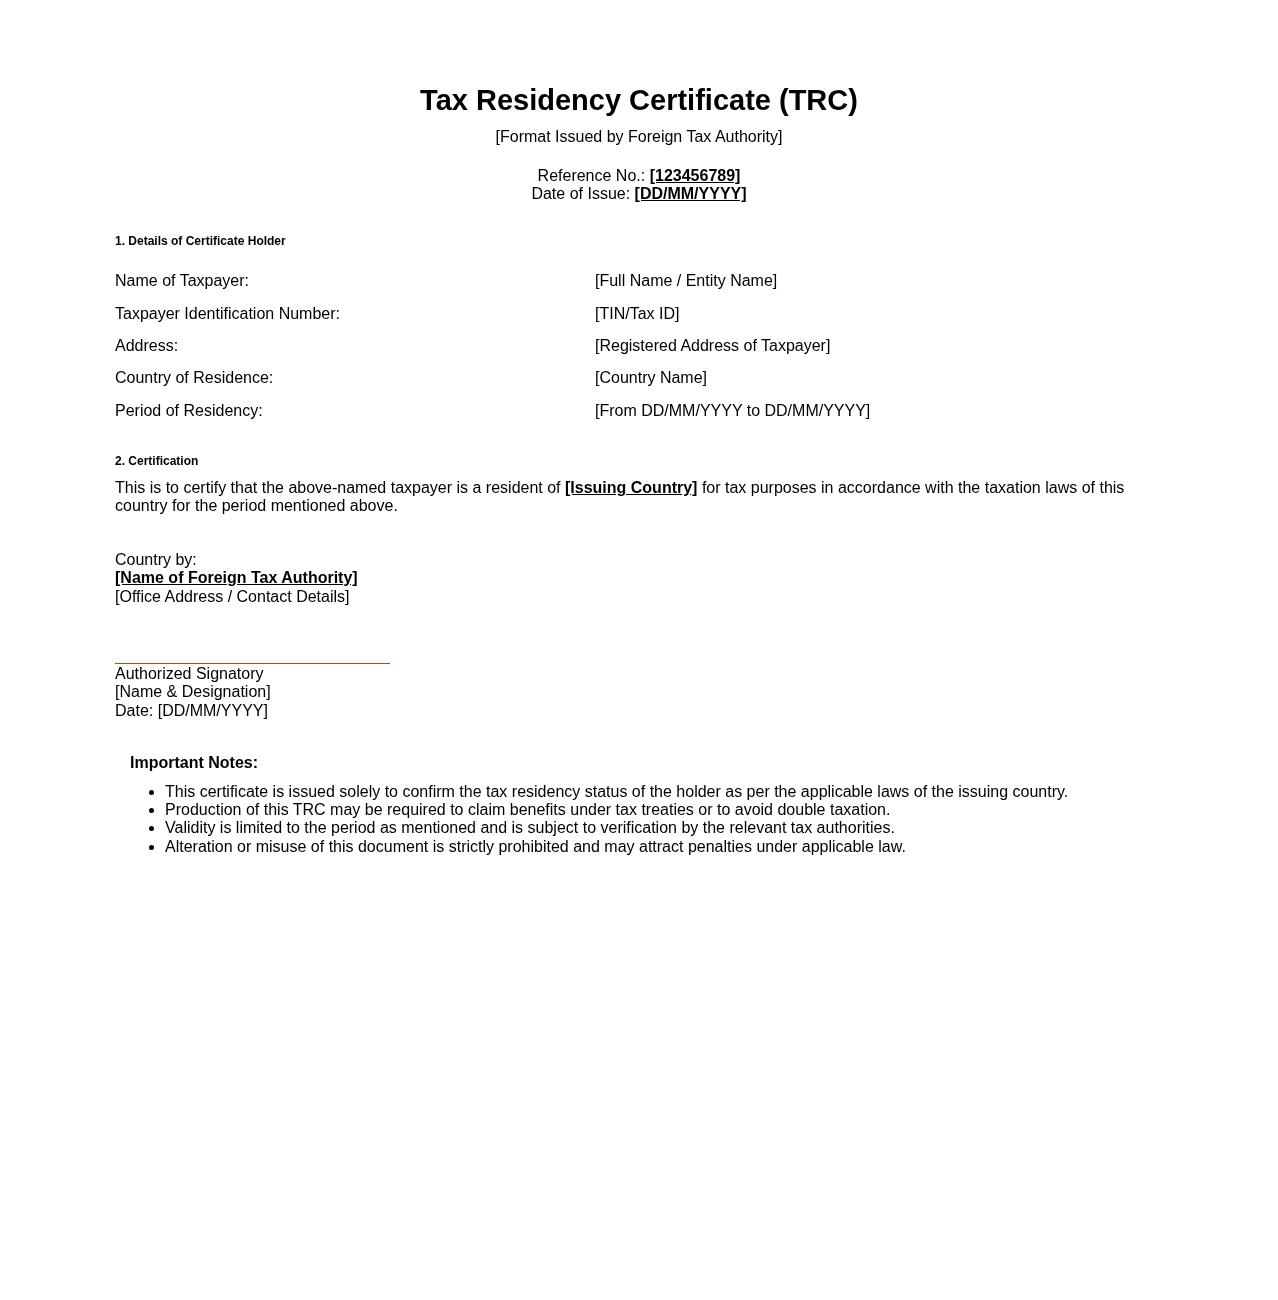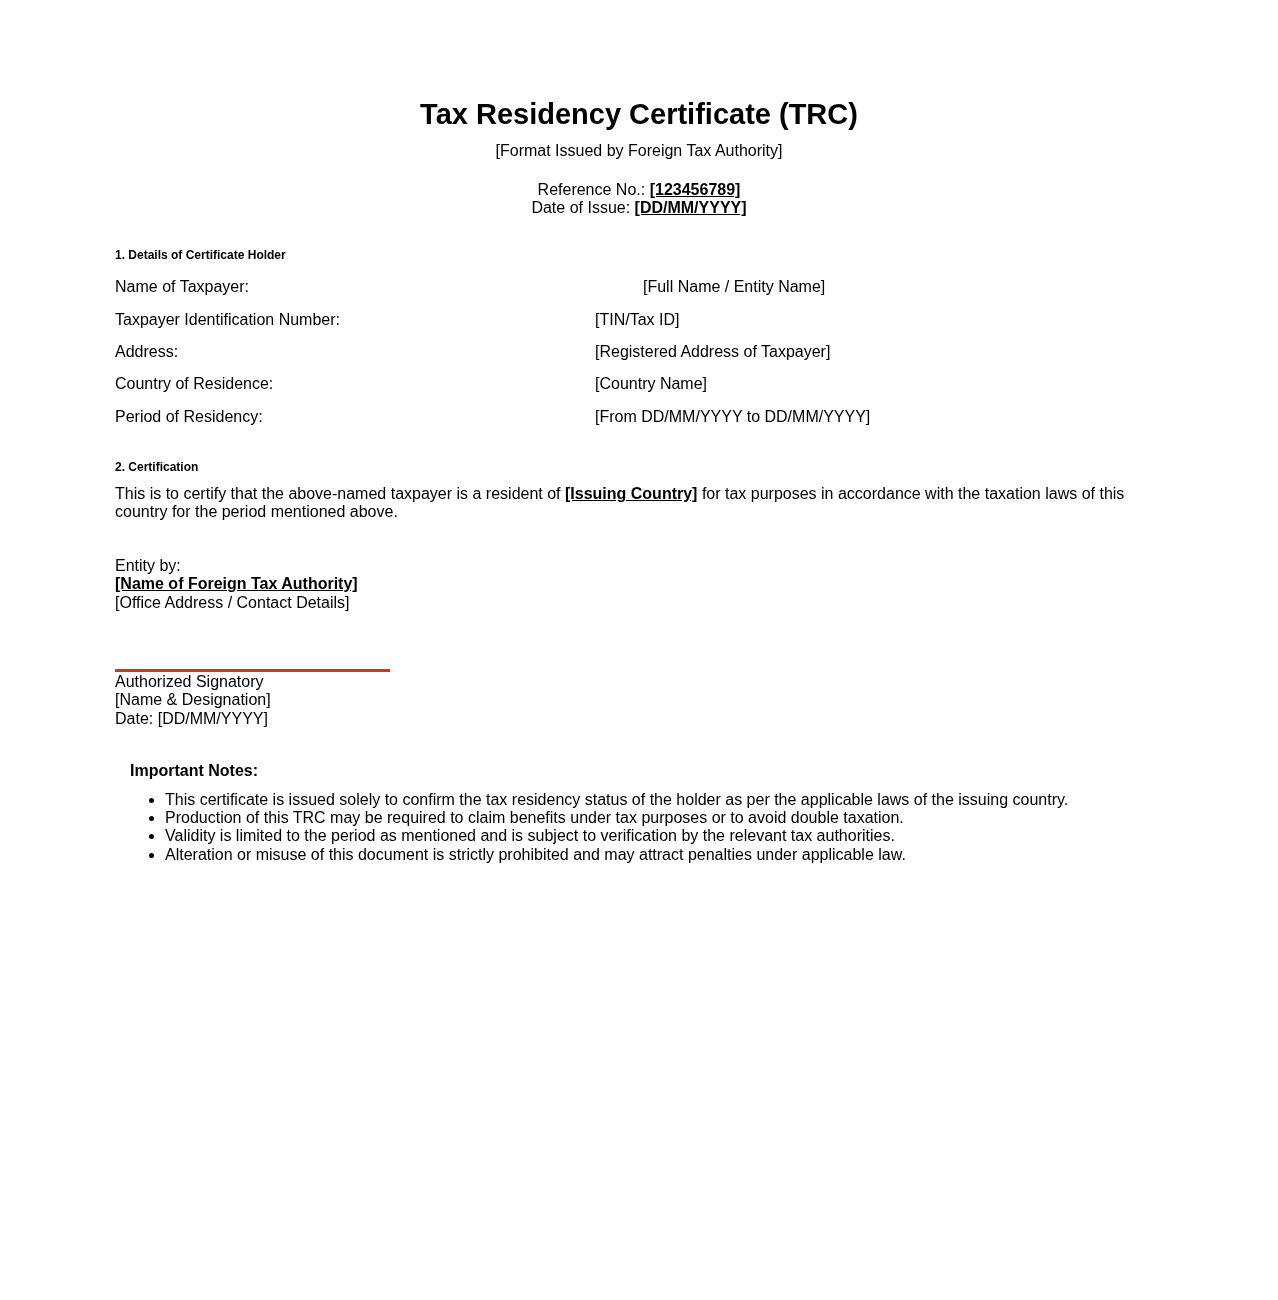--- a/index.html
+++ b/index.html
@@ -12,21 +12,21 @@
     width: 1278px;
     height: 1300px;
     background: #ffffff;
     color: #000000;
     font-family: "Liberation Sans", "DejaVu Sans", sans-serif;
     font-size: 16px;
     line-height: 1.15;
     overflow: hidden;
   }
   .content {
-    padding: 14px 115px;
+    padding: 0 115px;
   }
   .doc-header {
     text-align: center;
   }
   .doc-title {
     margin: 0;
     padding-top: 84px;
     font-size: 29px;
     font-weight: bold;
     line-height: 1.15;
@@ -46,37 +46,37 @@
     font-size: 12px;
     font-weight: bold;
     margin: 0;
     line-height: 1.15;
   }
   .section-details h2 { margin-top: 31px; }
   .field-row {
     display: flex;
     margin-top: 14px;
   }
-  .field-row.first { margin-top: 16px; gap: 48px; }
+  .field-row.first { margin-top: 24px; }
   .field-label {
     width: 480px;
     flex: 0 0 480px;
   }
   .field-value { flex: 1; }
   .section-certification h2 { margin-top: 35px; }
   .cert-paragraph {
     margin: 10px 0 0;
   }
   .issuer-block {
     margin-top: 35px;
   }
   .signature-block {
     margin-top: 57px;
     width: 275px;
-    border-top: 3px solid #c2410c;
+    border-top: 1px solid #c2410c;
     padding-top: 1px;
   }
   .notes-block {
     margin-top: 34px;
     margin-left: 15px;
   }
   .notes-heading {
     margin: 0;
     font-size: 16px;
     font-weight: bold;
@@ -128,35 +128,35 @@
         <div class="field-value">[From DD/MM/YYYY to DD/MM/YYYY]</div>
       </div>
     </section>
 
     <section class="section-certification">
       <h2 class="section-heading">2. Certification</h2>
       <p class="cert-paragraph"><span>This is to certify that the above-named taxpayer is a resident of </span><span class="bold">[Issuing Country]</span><span> for tax purposes in accordance with the taxation laws of this country for the period mentioned above.</span></p>
     </section>
 
     <section class="issuer-block">
-      <div>Entity by:</div>
+      <div>Country by:</div>
       <div class="bold">[Name of Foreign Tax Authority]</div>
       <div>[Office Address / Contact Details]</div>
     </section>
 
     <section class="signature-block">
       <div>Authorized Signatory</div>
       <div>[Name &amp; Designation]</div>
       <div>Date: [DD/MM/YYYY]</div>
     </section>
 
     <section class="notes-block">
       <h3 class="notes-heading">Important Notes:</h3>
       <ul class="notes-list">
         <li>This certificate is issued solely to confirm the tax residency status of the holder as per the applicable laws of the issuing country.</li>
-        <li>Production of this TRC may be required to claim benefits under tax purposes or to avoid double taxation.</li>
+        <li>Production of this TRC may be required to claim benefits under tax treaties or to avoid double taxation.</li>
         <li>Validity is limited to the period as mentioned and is subject to verification by the relevant tax authorities.</li>
         <li>Alteration or misuse of this document is strictly prohibited and may attract penalties under applicable law.</li>
       </ul>
     </section>
 
   </div>
 </div>
 
 </body></html>

